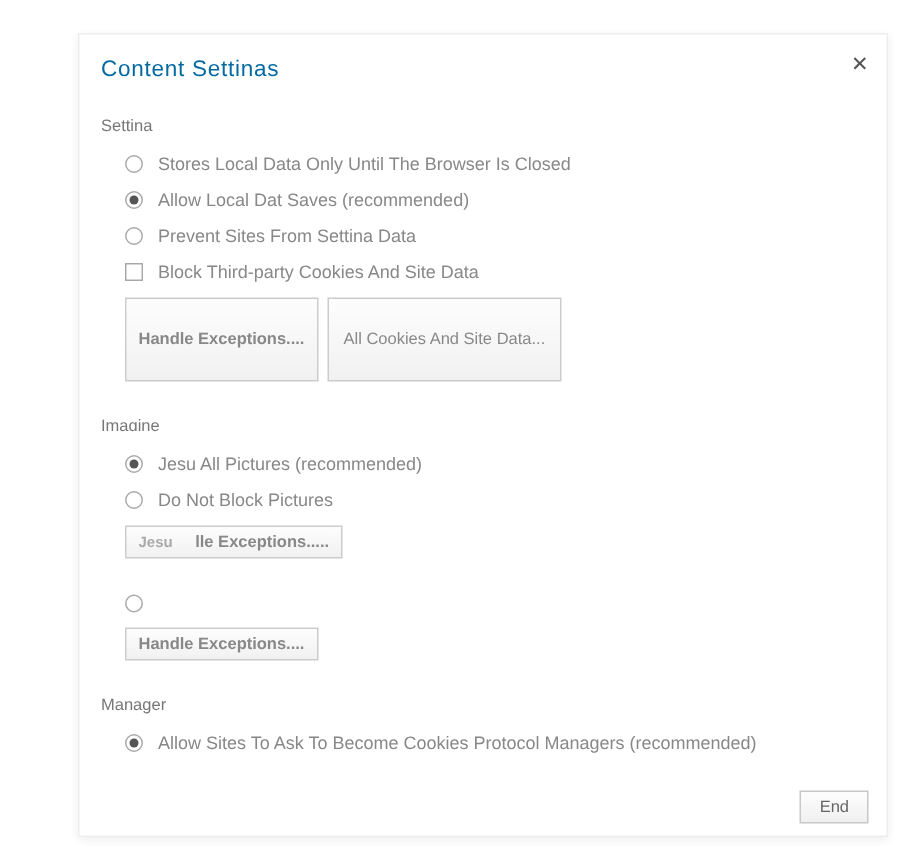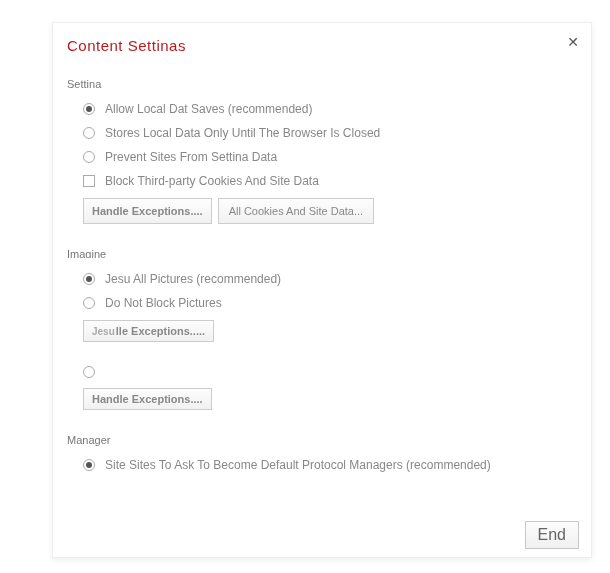--- a/index.html
+++ b/index.html
@@ -42,21 +42,21 @@
     overflow-y: auto;
     padding: 14px 14px 10px 14px;
   }
   
   .scroll-area::-webkit-scrollbar { width: 7px; }
   .scroll-area::-webkit-scrollbar-thumb { background: #dcdcdc; border-radius: 3px; }
   .scroll-area::-webkit-scrollbar-track { background: transparent; }
 
   .title {
     font-size: 15px;
-    color: #b91c1c;
+    color: #0369a1;
     letter-spacing: 0.5px;
     margin-bottom: 24px;
   }
   .section-label {
     font-size: 11px;
     color: #777;
     margin-bottom: 12px;
   }
   .section {
     margin-bottom: 24px;
@@ -93,64 +93,64 @@
     padding-left: 16px;
     margin-top: 6px;
     display: flex;
     gap: 6px;
   }
   .btn {
     font-size: 11px;
     color: #888;
     background: linear-gradient(#fdfdfd,#f1f1f1);
     border: 1px solid #ccc;
-    padding: 6px 10px;
+    padding: 21px 10px;
     cursor: pointer;
   }
   .btn.small { padding: 4px 8px; font-weight: bold; }
   .footer {
     position: absolute;
     bottom: 8px;
     right: 12px;
   }
   .end-btn {
-    font-size: 16px;
+    font-size: 11px;
     color: #666;
     background: linear-gradient(#fdfdfd,#f0f0f0);
     border: 1px solid #c8c8c8;
     padding: 4px 12px;
     cursor: pointer;
   }
   .prefix {
     font-size: 10px;
     color: #aaa;
-    margin-right: 1px;
+    margin-right: 15px;
   }
 </style>
 </head>
 <body>
 
 <div class="dialog">
 
   <button class="close">✕</button>
 
   <div class="scroll-area">
 
     <div class="title">Content Settinas</div>
 
     <div class="section">
       <div class="section-label">Settina</div>
       <div class="opts">
         <div class="opt">
+          <span class="radio"></span>
+          <span>Stores Local Data Only Until The Browser Is Closed</span>
+        </div>
+        <div class="opt">
           <span class="radio checked"></span>
           <span>Allow Local Dat Saves (recommended)</span>
-        </div>
-        <div class="opt">
-          <span class="radio"></span>
-          <span>Stores Local Data Only Until The Browser Is Closed</span>
         </div>
         <div class="opt">
           <span class="radio"></span>
           <span>Prevent Sites From Settina Data</span>
         </div>
         <div class="opt">
           <span class="checkbox"></span>
           <span>Block Third-party Cookies And Site Data</span>
         </div>
       </div>
@@ -186,21 +186,21 @@
       <div class="btnrow">
         <button class="btn small">Handle Exceptions....</button>
       </div>
     </div>
 
     <div class="section">
       <div class="section-label">Manager</div>
       <div class="opts">
         <div class="opt">
           <span class="radio checked"></span>
-          <span>Site Sites To Ask To Become Default Protocol Managers (recommended)</span>
+          <span>Allow Sites To Ask To Become Cookies Protocol Managers (recommended)</span>
         </div>
       </div>
     </div>
 
   </div>
 
   <div class="footer">
     <button class="end-btn">End</button>
   </div>
 

